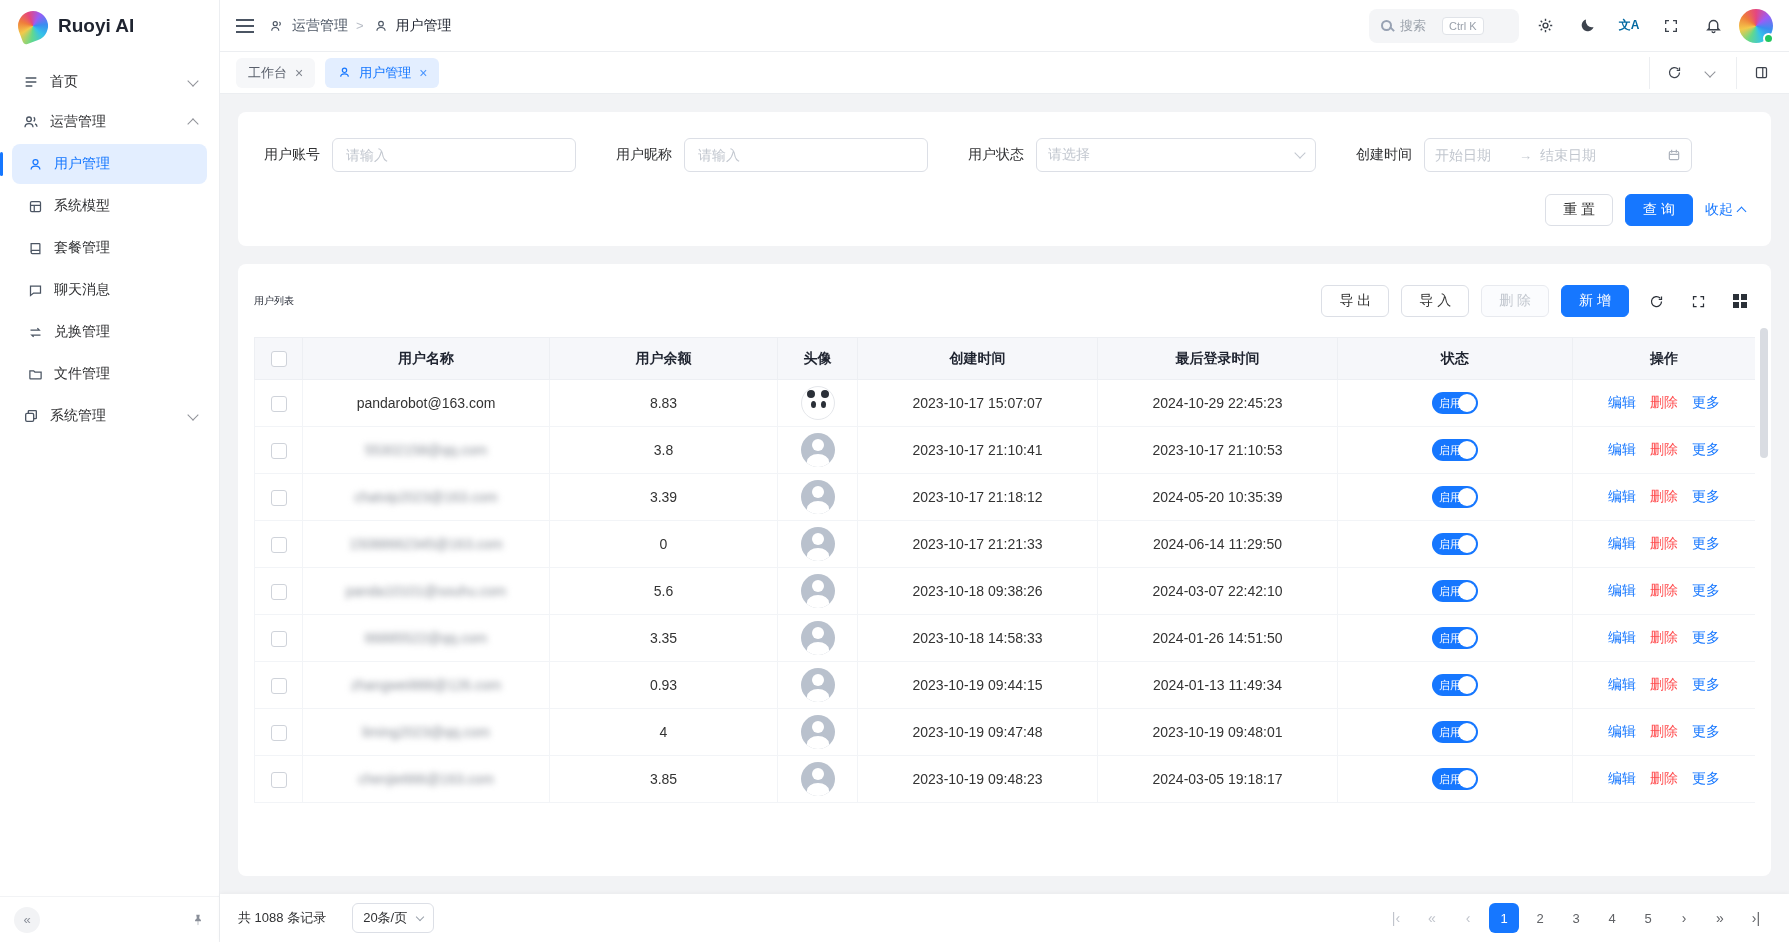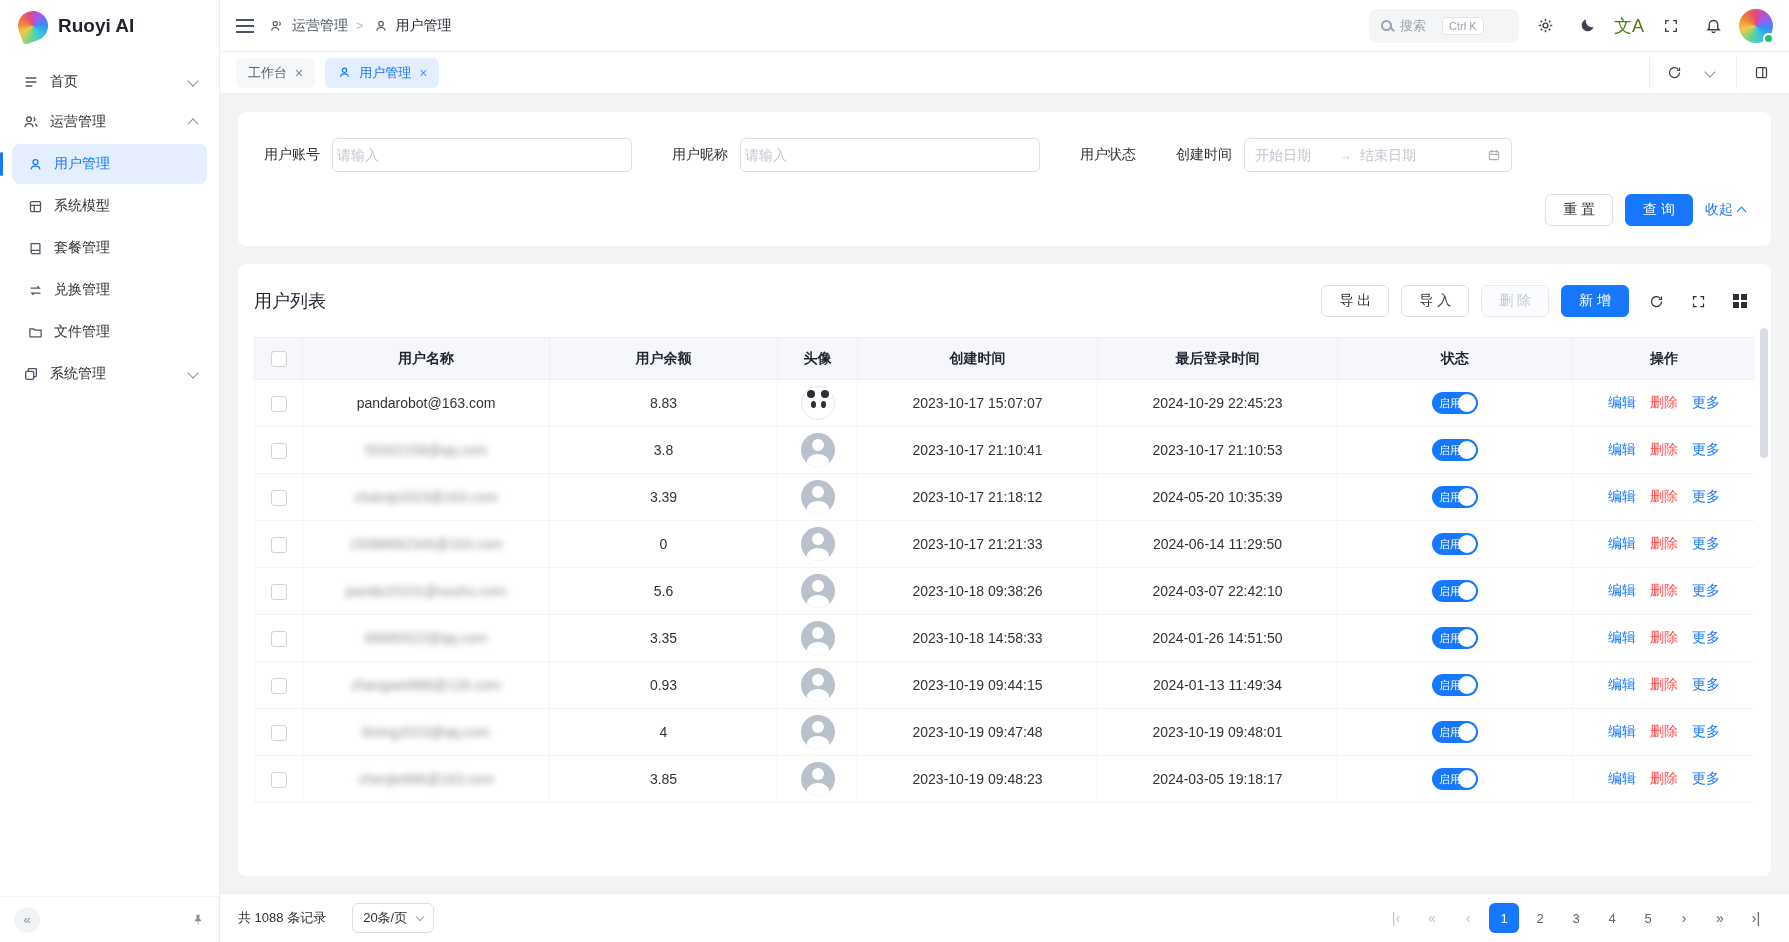--- a/index.html
+++ b/index.html
@@ -35,61 +35,61 @@
   .crumb{display:flex;align-items:center;gap:6px;cursor:pointer}
   .crumb-sep{color:#b8bdc6;font-size:13px}
   .crumb.current{color:#1f2430}
   .topbar-right{margin-left:auto;display:flex;align-items:center;gap:10px}
   .search-pill{height:34px;min-width:150px;background:#f4f5f7;border-radius:8px;display:flex;align-items:center;gap:8px;padding:0 8px 0 12px;cursor:pointer}
   .mag{width:11px;height:11px;border:2px solid #98a2b3;border-radius:50%;position:relative;flex-shrink:0}
   .mag::after{content:"";position:absolute;width:6px;height:2px;background:#98a2b3;transform:rotate(45deg);right:-5px;bottom:-1px}
   .search-text{color:#9aa1ab;font-size:13px}
   .kbd{border:1px solid #e0e3e8;background:#fff;border-radius:4px;font-size:11px;color:#9aa1ab;padding:2px 6px;margin-left:8px}
   .icon-btn{width:32px;height:32px;border-radius:6px;display:flex;align-items:center;justify-content:center;color:#3d434d;cursor:pointer}
-  .translate-txt{font-size:18px;font-weight:400;color:#4d7c0f}
+  .translate-txt{font-size:12px;font-weight:700;color:#0369a1}
   .avatar-top{width:34px;height:34px;border-radius:50%;background:conic-gradient(#e5467f,#9b5cf6,#3a8df0,#35c3e8,#64d98a,#f3c94b,#ef7d3b,#e5467f);position:relative;cursor:pointer;flex-shrink:0}
   .status-dot{position:absolute;right:-1px;bottom:-1px;width:11px;height:11px;border-radius:50%;background:#22c55e;border:2px solid #fff}
 
   
   .tabbar{height:42px;background:#fff;border-bottom:1px solid #eceef1;display:flex;align-items:center;padding:0 12px 0 16px;gap:10px}
   .tab{display:flex;align-items:center;gap:8px;padding:0 12px;height:30px;border-radius:6px;background:#f6f7f9;color:#595f6b;cursor:pointer;font-size:13px}
   .tab.active{background:#e3eeff;color:#1677ff}
   .tab .x{font-size:14px;line-height:1;color:inherit;opacity:.75;cursor:pointer}
   .tab .ic{width:14px;height:14px;color:inherit}
   .tab-tools{display:flex;align-items:center;gap:4px;border-left:1px solid #eceef1;padding-left:8px;color:#4b5563}
   .tab-tools .chev{margin-top:-2px}
 
   
   .content{flex:1;padding:18px;display:flex;flex-direction:column;gap:18px;overflow:hidden}
   .card{background:#fff;border-radius:8px}
   .filter-card{padding:26px 26px 20px;flex-shrink:0}
   .filter-fields{display:flex;align-items:center;gap:40px}
   .ffield{display:flex;align-items:center;gap:12px}
   .flabel{color:#303133;white-space:nowrap}
   .inp,.select,.daterange{height:34px;border:1px solid #dcdfe6;border-radius:6px;background:#fff;font-size:14px}
-  .inp{width:300px;padding:0 4px;color:#3b82f6;outline:none;font-family:inherit}
+  .inp{width:244px;padding:0 13px;color:#3b82f6;outline:none;font-family:inherit}
   .inp::placeholder{color:#c2c7cf}
   .select{width:280px;display:flex;align-items:center;justify-content:space-between;padding:0 11px;color:#c2c7cf;cursor:pointer}
   .select .chev{border-color:#c2c7cf;margin-top:-4px}
   .daterange{width:268px;display:flex;align-items:center;gap:8px;padding:0 10px;color:#c2c7cf}
   .daterange .dinp{border:none;outline:none;width:76px;font-size:14px;font-family:inherit;color:#333}
   .daterange .dinp::placeholder{color:#c2c7cf}
   .date-arrow{color:#c2c7cf;font-size:13px}
   .cal{color:#aab0ba;margin-left:auto}
   .filter-actions{display:flex;justify-content:flex-end;align-items:center;gap:12px;margin-top:22px}
   .btn{height:32px;padding:0 17px;border-radius:6px;border:1px solid #dcdfe6;background:#fff;color:#333;font-size:14px;cursor:pointer;font-family:inherit;display:inline-flex;align-items:center;justify-content:center}
   .btn.primary{background:#1677ff;border-color:#1677ff;color:#fff}
   .btn.disabled{color:#c2c7cf;border-color:#e8eaef;background:#fbfcfe;cursor:not-allowed}
   .link-collapse{color:#1677ff;display:flex;align-items:center;gap:5px;cursor:pointer}
   .caret-up{width:7px;height:7px;border-left:1.6px solid #1677ff;border-top:1.6px solid #1677ff;transform:rotate(45deg);margin-top:3px}
 
   
   .table-card{flex:1;display:flex;flex-direction:column;overflow:hidden;padding:14px 16px 0;position:relative}
   .list-header{display:flex;align-items:center;height:46px;gap:12px;flex-shrink:0}
-  .list-title{font-size:18px;color:#1f2430}
+  .list-title{font-size:10px;color:#1f2430}
   .tool-ic{width:30px;height:30px;display:flex;align-items:center;justify-content:center;color:#2b3038;cursor:pointer;border-radius:6px}
   .grid-ic{width:14px;height:14px;background:linear-gradient(#2b3038,#2b3038) 0 0/6px 6px no-repeat,linear-gradient(#2b3038,#2b3038) 100% 0/6px 6px no-repeat,linear-gradient(#2b3038,#2b3038) 0 100%/6px 6px no-repeat,linear-gradient(#2b3038,#2b3038) 100% 100%/6px 6px no-repeat}
   .tbl-wrap{flex:1;overflow:hidden;margin-top:13px}
   table{width:100%;border-collapse:collapse;table-layout:fixed}
   th{background:#f6f7fa;height:42px;font-weight:700;color:#1f2430;font-size:14px;border:1px solid #edeff3}
   td{height:47px;text-align:center;border:1px solid #f2f4f7;color:#333;font-size:14px;overflow:hidden;white-space:nowrap}
   .checkbox{display:inline-block;width:16px;height:16px;border:1.5px solid #cfd3da;border-radius:3px;background:#fff;cursor:pointer;vertical-align:middle}
   .masked{filter:blur(3px);color:#8b9099}
   .avatar{display:inline-block;width:34px;height:34px;border-radius:50%;vertical-align:middle;position:relative;overflow:hidden}
   .avatar.grad{background:conic-gradient(#e5467f,#9b5cf6,#3a8df0,#35c3e8,#64d98a,#f3c94b,#ef7d3b,#e5467f)}
@@ -174,20 +174,28 @@
         <svg width="15" height="15" viewBox="0 0 24 24" fill="none" stroke="currentColor" stroke-width="2">
             <path d="M5 4h13a1 1 0 0 1 1 1v15H7a2 2 0 0 1-2-2z"></path>
             <path d="M5 17a2 2 0 0 1 2-2h12"></path>
           </svg>
       </span>
       <span>套餐管理</span>
     </div>
     <div class="nav-child">
       <span class="ic">
         <svg width="15" height="15" viewBox="0 0 24 24" fill="none" stroke="currentColor" stroke-width="2">
+            <path d="M4 5h16v11H9l-5 4z"></path>
+          </svg>
+      </span>
+      <span>聊天消息</span>
+    </div>
+    <div class="nav-child">
+      <span class="ic">
+        <svg width="15" height="15" viewBox="0 0 24 24" fill="none" stroke="currentColor" stroke-width="2">
             <path d="M4 8h14l-3-3M20 16H6l3 3"></path>
           </svg>
       </span>
       <span>兑换管理</span>
     </div>
     <div class="nav-child">
       <span class="ic">
         <svg width="15" height="15" viewBox="0 0 24 24" fill="none" stroke="currentColor" stroke-width="2">
             <path d="M3 6h6l2 2h10v10a1 1 0 0 1-1 1H4a1 1 0 0 1-1-1z"></path>
           </svg>
@@ -324,20 +332,24 @@
         <div class="ffield">
           <span class="flabel">用户账号</span>
           <input class="inp" placeholder="请输入" style="">
         </div>
         <div class="ffield">
           <span class="flabel">用户昵称</span>
           <input class="inp" placeholder="请输入" style="">
         </div>
         <div class="ffield">
           <span class="flabel">用户状态</span>
+          <div class="select">
+            <span>请选择</span>
+            <span class="chev"></span>
+          </div>
         </div>
         <div class="ffield">
           <span class="flabel">创建时间</span>
           <div class="daterange">
             <input class="dinp" placeholder="开始日期" style="">
             <span class="date-arrow">→</span>
             <input class="dinp" placeholder="结束日期" style="">
             <span class="cal">
               <svg width="14" height="14" viewBox="0 0 24 24" fill="none" stroke="currentColor" stroke-width="2">
                   <rect x="4" y="6" width="16" height="14" rx="2"></rect>

